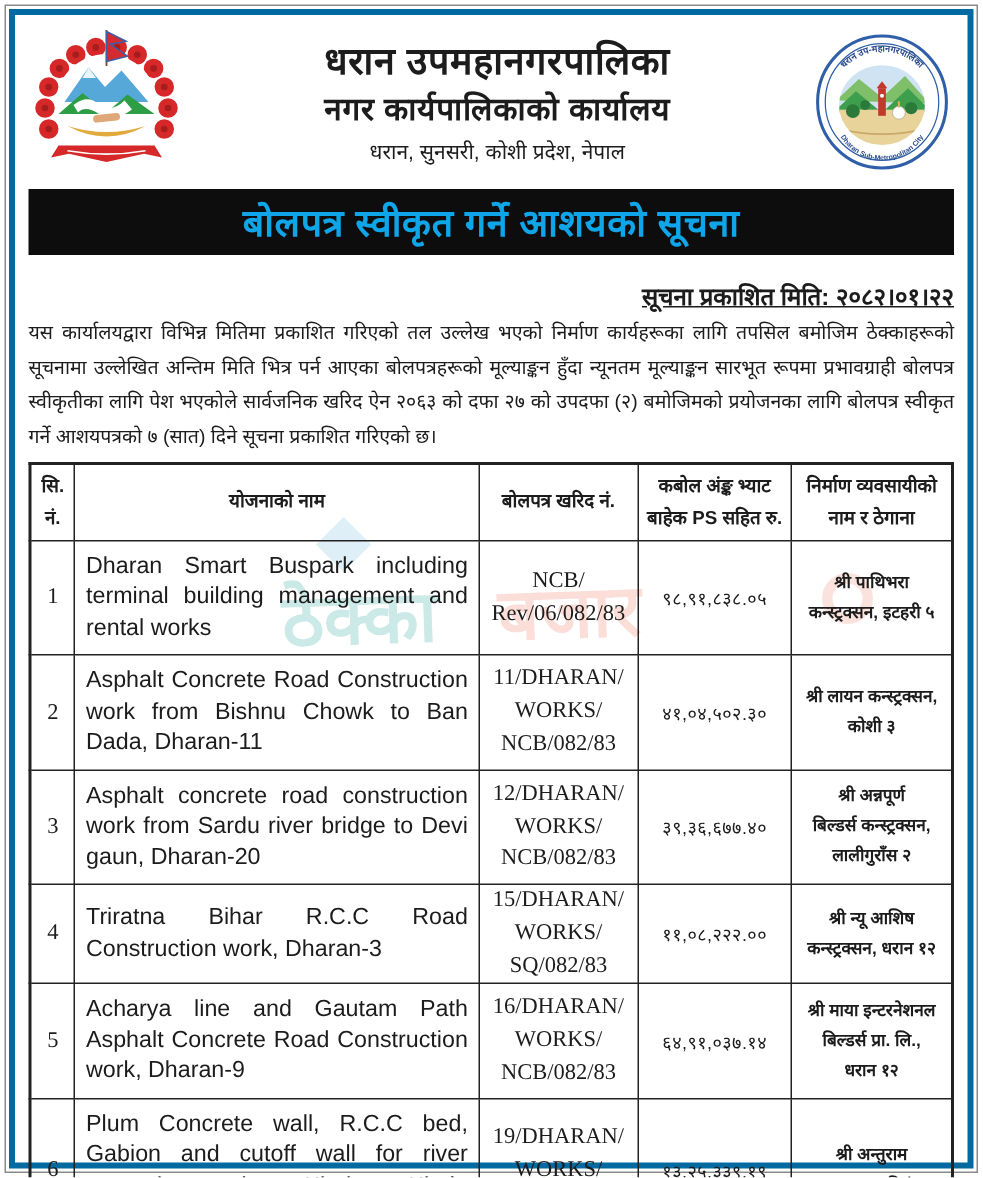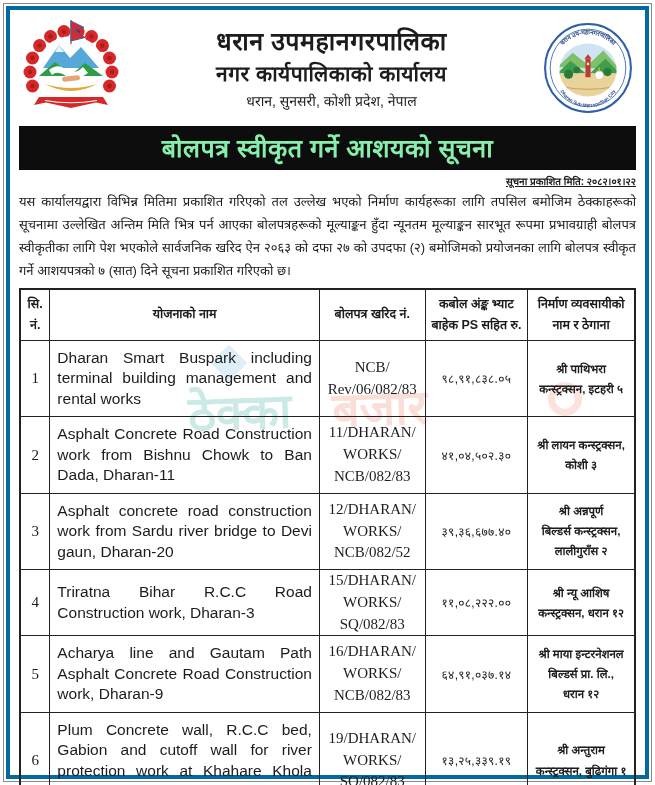--- a/index.html
+++ b/index.html
@@ -20,23 +20,23 @@
   
   .header { display:flex; align-items:center; height:100px; }
   .emblem-box { width:104px; height:100px; flex:0 0 auto; display:flex; align-items:center; justify-content:center; }
   .seal-box { width:96px; height:100px; flex:0 0 auto; display:flex; align-items:center; justify-content:center; }
   .titles { flex:1; text-align:center; line-height:1.15; }
   .org-name { font-size:25px; font-weight:bold; letter-spacing:.5px; }
   .office-name { font-size:21px; font-weight:bold; margin-top:6px; letter-spacing:.5px; }
   .address { font-size:14px; font-weight:normal; margin-top:7px; }
 
   
-  .banner { margin-top:8px; background:#0d0d0d; color:#86efac; text-align:center; font-size:25px; font-weight:bold; padding:4px 0 6px 0; letter-spacing:.5px; }
-
-  .date-line { margin-top:4px; text-align:right; font-size:10px; font-weight:bold; }
+  .banner { margin-top:8px; background:#0d0d0d; color:#0ea5e9; text-align:center; font-size:25px; font-weight:bold; padding:4px 0 6px 0; letter-spacing:.5px; }
+
+  .date-line { margin-top:16px; text-align:right; font-size:16px; font-weight:bold; }
   .date-line span { text-decoration:underline; }
 
   .body-par { margin-top:2px; font-size:13px; line-height:1.78; text-align:justify; }
 
   
   table { width:100%; border-collapse:collapse; margin-top:5px; border:2px solid #222; }
   th, td { border:1px solid #222; vertical-align:middle; }
   th { font-size:12.5px; font-weight:bold; text-align:center; padding:4px 2px; white-space:pre-line; line-height:1.7; height:46px; }
   td { background:transparent; }
   td.sn { text-align:center; font-family:"Liberation Serif", serif; font-size:15px; }
@@ -216,21 +216,21 @@
 NCB/082/83</td>
             <td class="amount">४१,०४,५०२.३०</td>
             <td class="contractor">श्री लायन कन्स्ट्रक्सन,
 कोशी ३</td>
           </tr>
           <tr class="r3">
             <td class="sn">3</td>
             <td class="project">Asphalt concrete road construction work from Sardu river bridge to Devi gaun, Dharan-20</td>
             <td class="tender">12/DHARAN/
 WORKS/
-NCB/082/52</td>
+NCB/082/83</td>
             <td class="amount">३९,३६,६७७.४०</td>
             <td class="contractor">श्री अन्नपूर्ण
 बिल्डर्स कन्स्ट्रक्सन,
 लालीगुराँस २</td>
           </tr>
           <tr class="r4">
             <td class="sn">4</td>
             <td class="project">Triratna Bihar R.C.C Road Construction work, Dharan-3</td>
             <td class="tender">15/DHARAN/
 WORKS/

